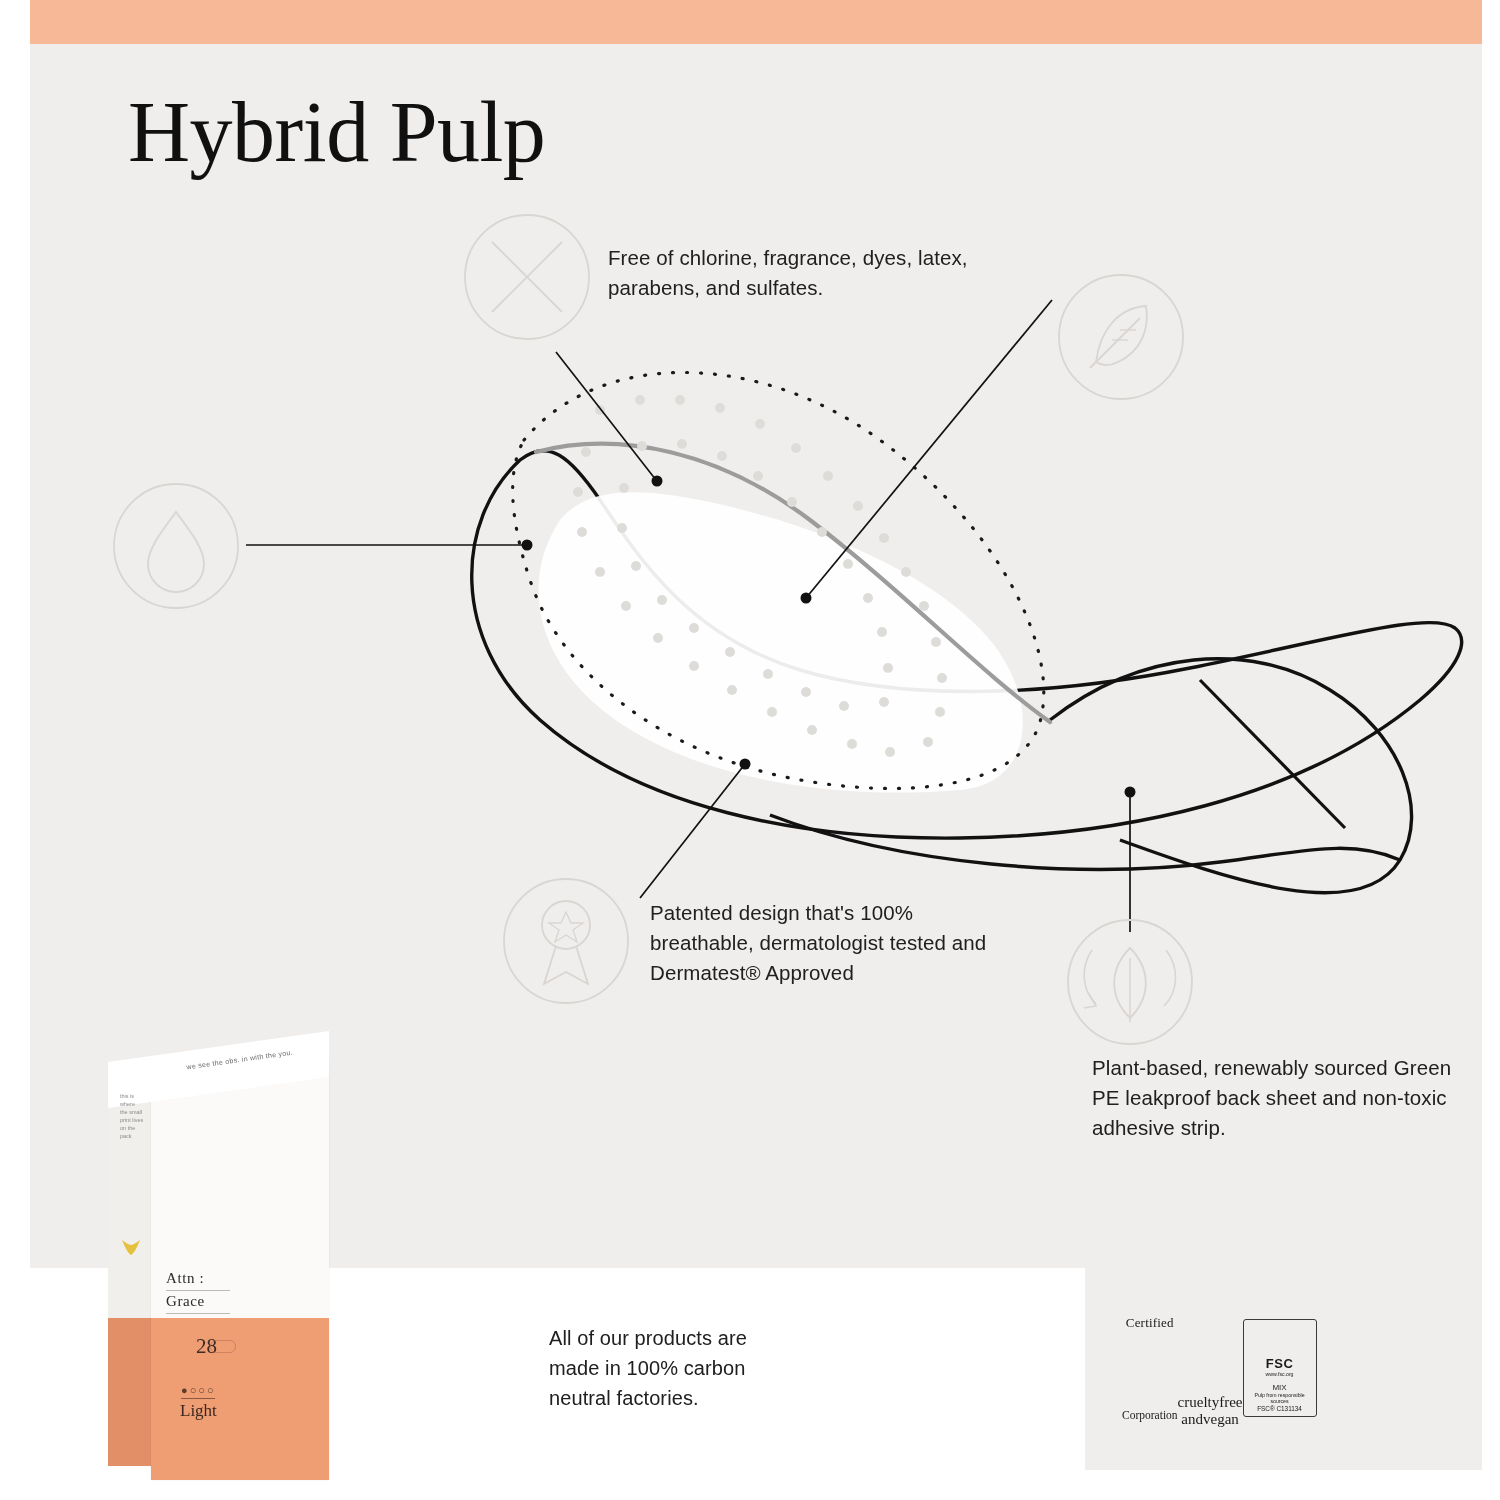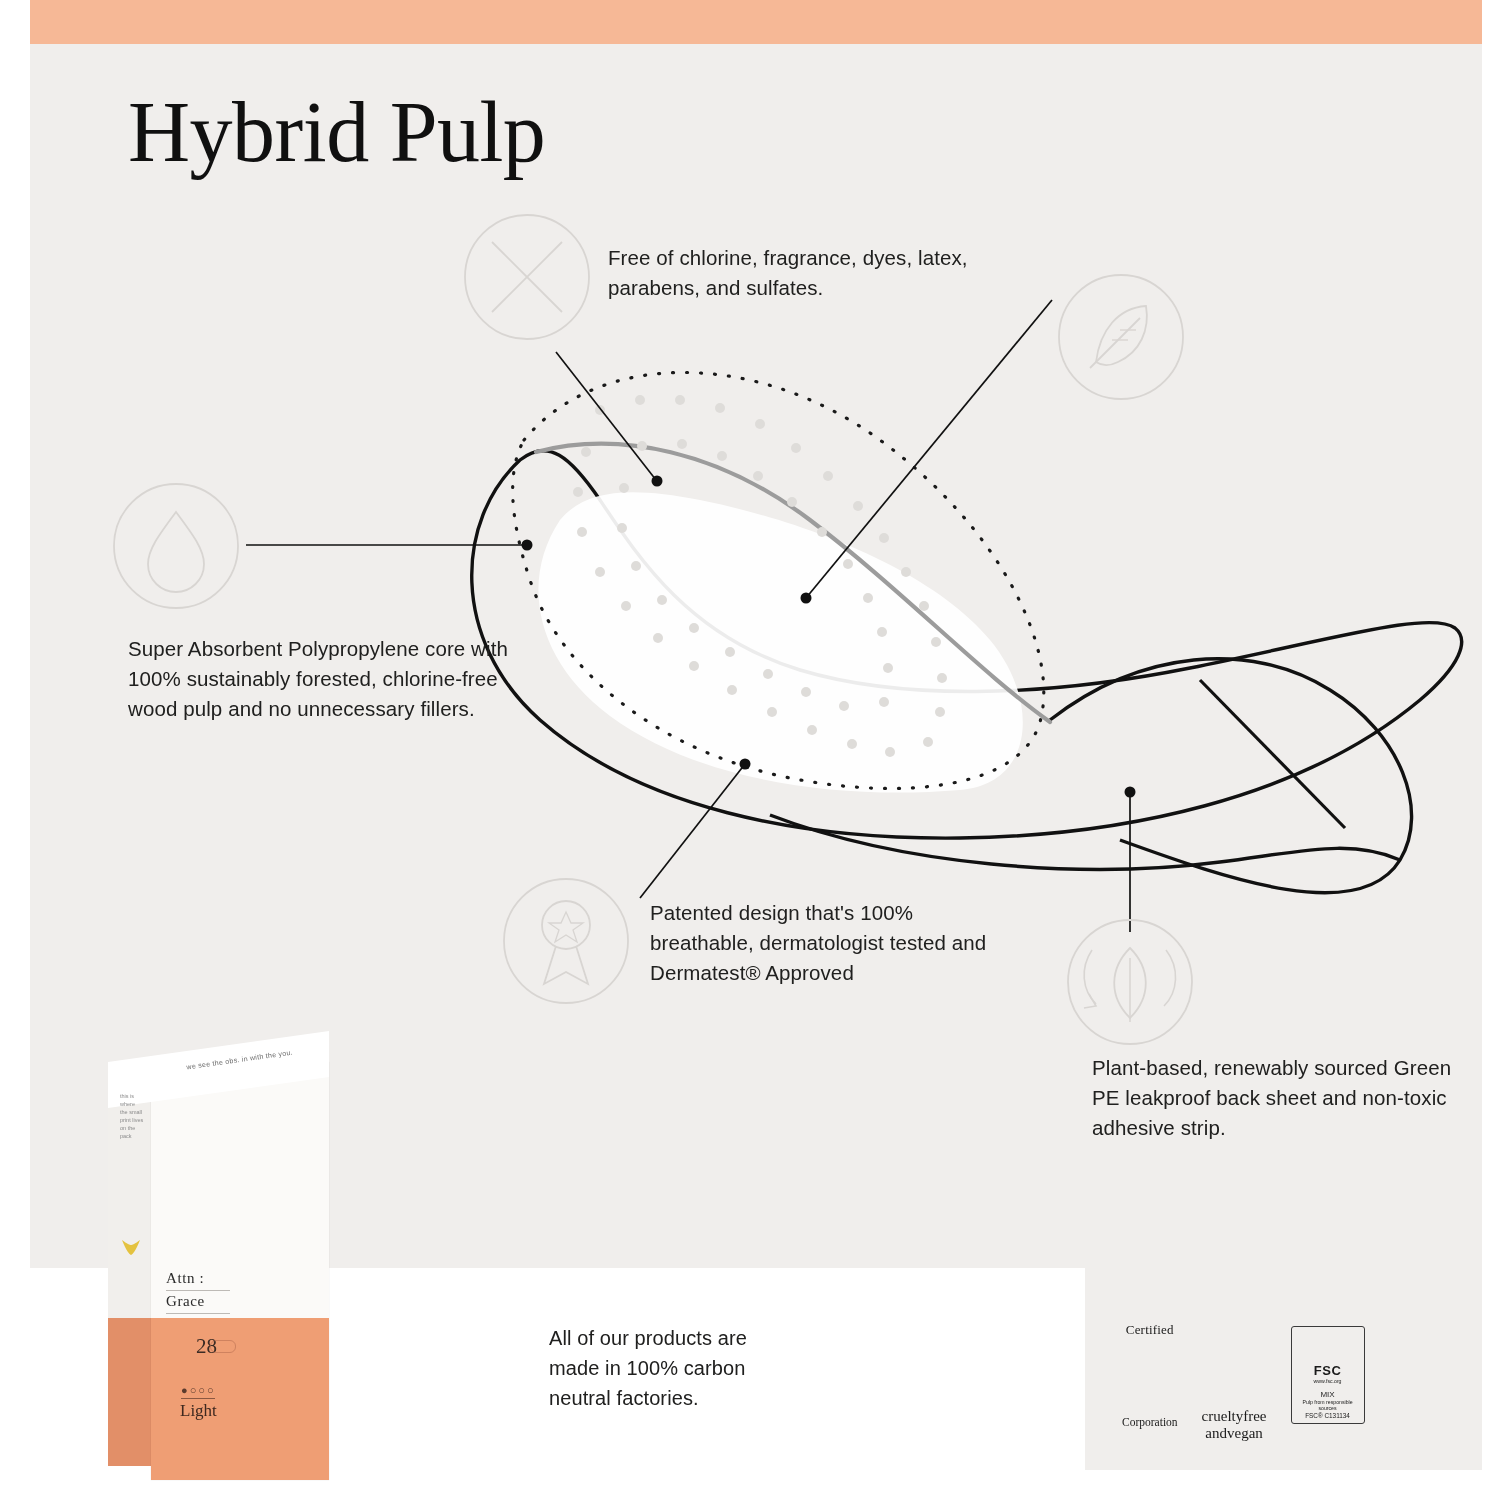--- a/index.html
+++ b/index.html
@@ -203,42 +203,41 @@
     line-height: 8px;
     width: 24px;
   }
 
   .cert-row {
     position: absolute;
     left: 1122px;
     top: 1308px;
     display: flex;
     align-items: center;
-    gap: 24px;
   }
   .cert {
     position: relative;
     text-align: center;
     color: #1a1a1a;
   }
   .bcorp-label-top {
     font-family: "Liberation Serif", serif;
     font-size: 13px;
     letter-spacing: .2px;
   }
   .bcorp-label-bot {
     font-family: "Liberation Serif", serif;
     font-size: 11.5px;
     margin-top: 8px;
   }
   .cf-label {
     font-family: "Liberation Serif", serif;
     font-size: 15px;
     line-height: 17px;
-    margin-top: 16px;
+    margin-top: 2px;
   }
   .fsc-box {
     width: 74px; height: 98px;
     border: 1.4px solid #3a3a3a;
     border-radius: 3px;
     display: flex;
     flex-direction: column;
     align-items: center;
     justify-content: flex-start;
     padding-top: 8px;
@@ -404,21 +403,20 @@
     </g>
 
     <g>
       <path d="M1389,1336 C1389,1324 1396,1316 1404,1316 C1412,1316 1419,1324 1419,1336" fill="none" stroke="#1a1a1a" stroke-width="2"></path>
       <path d="M1389,1336 l-5,-5 M1389,1336 l6,-4" stroke="#1a1a1a" stroke-width="2" fill="none"></path>
       <path d="M1398,1332 l5,6 l10,-14" fill="none" stroke="#1a1a1a" stroke-width="2.4"></path>
     </g>
   </svg>
 
   <div class="callout c-free">Free of chlorine, fragrance, dyes, latex, parabens, and sulfates.</div>
-  <div class="callout c-absorb">Super Absorbent Polypropylene core with 100% sustainably forested, chlorine-free wood pulp and no unnecessary fillers.</div>
   <div class="callout c-patent">Patented design that's 100% breathable, dermatologist tested and Dermatest® Approved</div>
   <div class="callout c-back">Plant-based, renewably sourced Green PE leakproof back sheet and non-toxic adhesive strip.</div>
 
   <div class="bottom-band"></div>
   <div class="bottom-band-right"></div>
 
   <div class="callout c-carbon">All of our products are made in 100% carbon neutral factories.</div>
 
   <div class="cert-row">
     <div class="cert">

